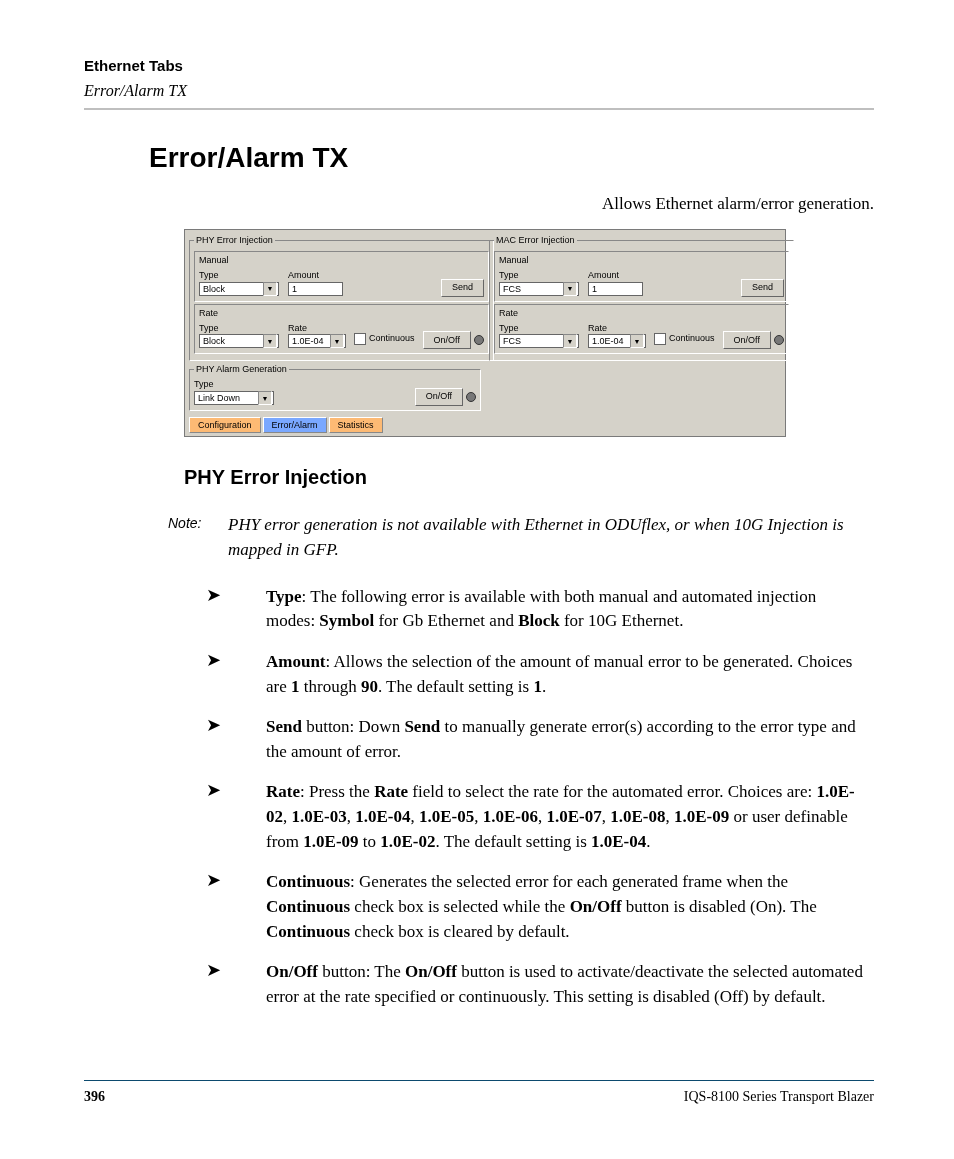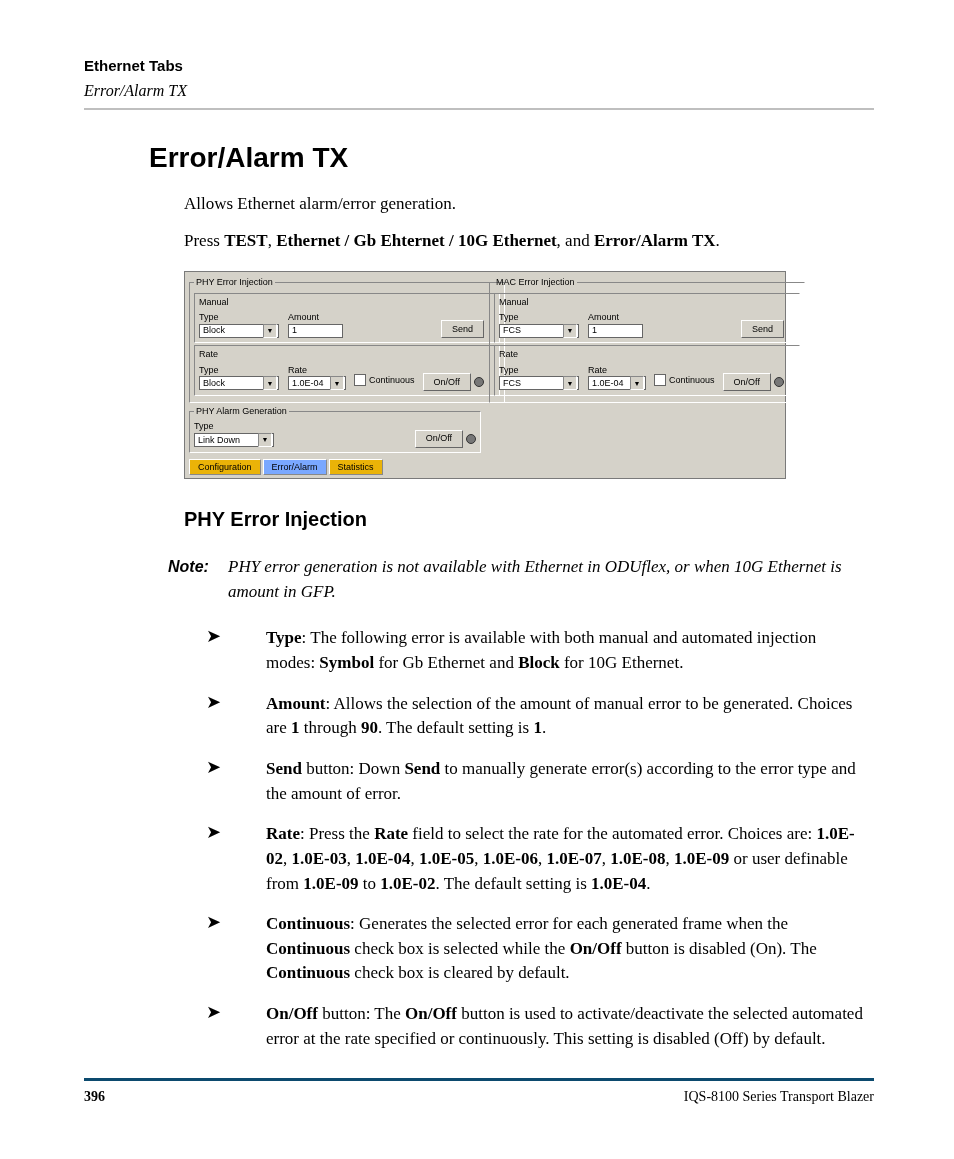--- a/index.html
+++ b/index.html
@@ -35,20 +35,21 @@
   }
   h1.section {
     font-family: Verdana, Geneva, sans-serif;
     font-weight: bold;
     font-size: 28px;
     margin: 0 0 14px 65px;
   }
   .intro {
     margin: 0 0 14px 100px;
     font-size: 17px;
+    text-align: right;
   }
   .nav-path {
     margin: 0 0 18px 100px;
     font-size: 17px;
   }
   .b { font-weight: bold; }
 
   
   .shot {
     margin: 0 0 26px 100px;
@@ -68,21 +69,21 @@
     padding: 2px 4px 4px 4px;
   }
   fieldset.grp > legend {
     font-size: 9px;
     padding: 0 2px;
   }
   .inner {
     border: 1px solid #ffffff;
     border-top-color: #888; border-left-color: #888;
     margin: 2px 0;
-    padding: 2px 15px 4px 4px;
+    padding: 2px 4px 4px 4px;
   }
   .inner .leg { font-size: 9px; margin-bottom: 2px; }
   .row { display: flex; align-items: center; gap: 4px; }
   .lab { font-size: 9px; min-width: 36px; }
   .sel {
     display: inline-flex; align-items: center; justify-content: space-between;
     background: #fff; border: 1px solid #666; height: 14px;
     font-size: 9px; padding: 0 1px 0 3px; box-sizing: border-box;
   }
   .sel .arrow {
@@ -108,21 +109,21 @@
   .chk .box {
     width: 10px; height: 10px; background: #fff; border: 1px solid #666;
   }
   .led { width: 8px; height: 8px; border-radius: 50%; background: #777;
          border: 1px solid #333; display: inline-block; margin-left: 3px; }
   .spacer { flex: 1; }
   .shot-tabs {
     display: flex; gap: 2px; padding: 0 4px 3px 4px; font-size: 9px;
   }
   .tab {
-    background: #eab308; border: 1px solid #fff;
+    background: #fdba74; border: 1px solid #fff;
     border-right-color: #888; border-bottom-color: #888;
     padding: 1px 8px;
   }
   .tab.active { background: #7aa8ff; }
 
   
   h2.sub {
     font-family: Verdana, Geneva, sans-serif;
     font-weight: bold;
     font-size: 20px;
@@ -130,60 +131,57 @@
   }
   .note-row {
     display: flex;
     margin: 0 0 22px 84px;
     font-style: italic;
     font-size: 17px;
     line-height: 1.45;
   }
   .note-label {
     font-family: Verdana, Geneva, sans-serif;
-    font-weight: bold;
+    font-weight: normal;
     font-style: italic;
-    font-size: 16px;
+    font-size: 14px;
     width: 60px;
     flex: 0 0 auto;
   }
   .note-text { flex: 1; padding-right: 10px; }
 
   .bullets { margin: 0 0 0 122px; padding-right: 10px; }
   .bl { display: flex; margin-bottom: 16px; font-size: 17px; line-height: 1.45; }
   .bl .mark {
     width: 28px; flex: 0 0 auto; font-size: 18px; line-height: 1.2;
   }
   .bl .txtblk { flex: 1; margin-left: 32px; }
   .footer {
     position: absolute;
     left: 84px; right: 80px; bottom: 52px;
-    border-top: 3px solid #0c4a6e;
+    border-top: 1px solid #0c4a6e;
     padding-top: 6px;
     font-size: 14px;
     display: flex; justify-content: space-between;
   }
   .footer .pn { font-weight: bold; }
 </style>
 </head>
 <body>
 
 <div class="page">
 
   <div>
     <p class="hdr-title">Ethernet Tabs</p>
     <p class="hdr-sub">Error/Alarm TX</p>
     <div class="hdr-rule"></div>
   </div>
 
   <h1 class="section">Error/Alarm TX</h1>
   <p class="intro">Allows Ethernet alarm/error generation.</p>
-  <p class="nav-path">
-    <span>Press </span><span class="b">TEST</span><span>, </span><span class="b">Ethernet / Gb Ehternet / 10G Ethernet</span><span>, and </span><span class="b">Error/Alarm TX</span><span>.</span>
-  </p>
 
   <div class="shot">
     <div class="shot-row">
 
       <div class="shot-col">
         <fieldset class="grp">
           <legend>PHY Error Injection</legend>
           <div class="inner">
             <div class="leg">Manual</div>
             <div class="row">
@@ -315,21 +313,21 @@
       <div class="tab">Configuration</div>
       <div class="tab active">Error/Alarm</div>
       <div class="tab">Statistics</div>
     </div>
   </div>
 
   <h2 class="sub">PHY Error Injection</h2>
 
   <div class="note-row">
     <div class="note-label">Note:</div>
-    <div class="note-text">PHY error generation is not available with Ethernet in ODUflex, or when 10G Ethernet is amount in GFP.</div>
+    <div class="note-text">PHY error generation is not available with Ethernet in ODUflex, or when 10G Injection is mapped in GFP.</div>
   </div>
 
   <div class="bullets">
 
     <div class="bl">
       <div class="mark">➤</div>
       <div class="txtblk">
         <span class="b">Type</span><span>: The following error is available with both manual and automated injection modes: </span><span class="b">Symbol</span><span> for Gb Ethernet and </span><span class="b">Block</span><span> for 10G Ethernet.</span>
       </div>
     </div>

